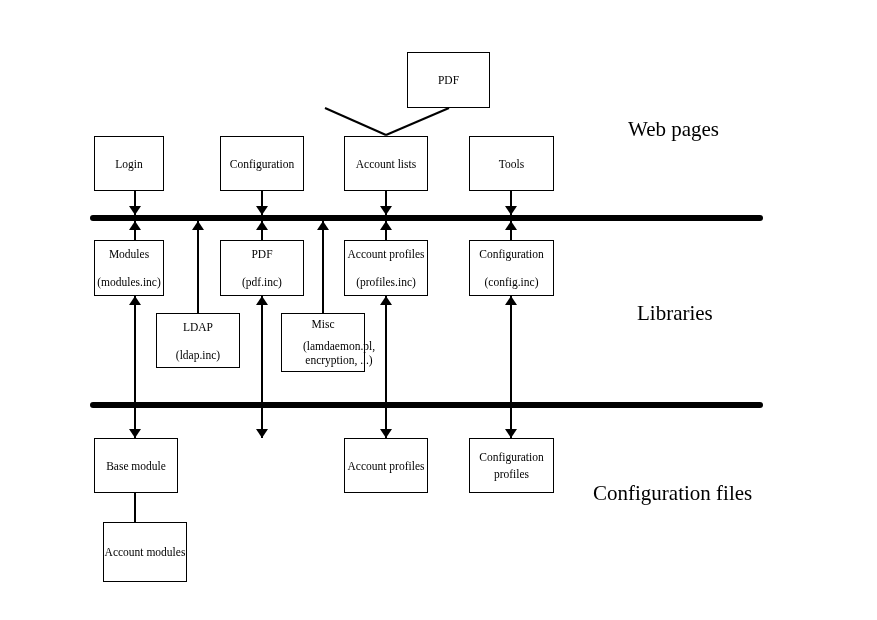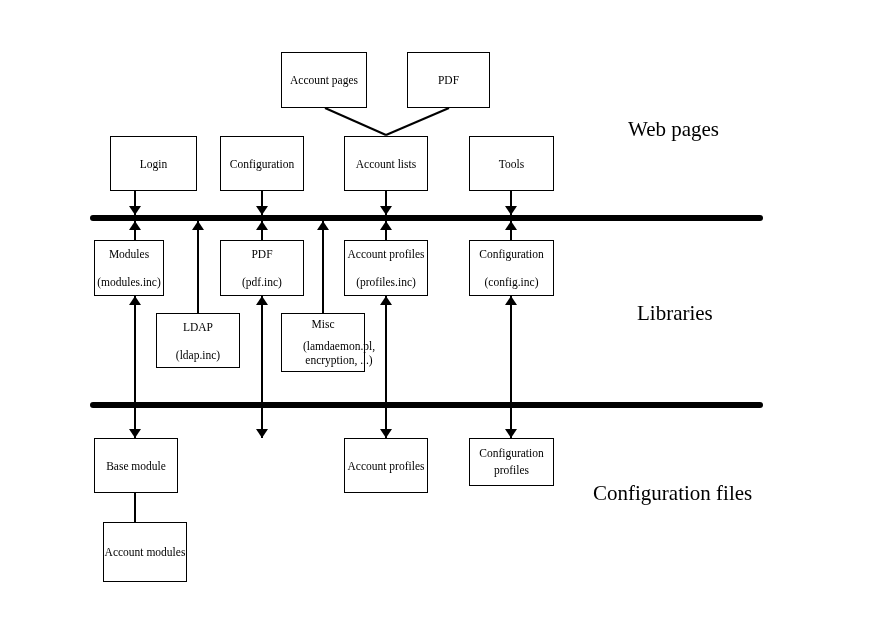--- a/index.html
+++ b/index.html
@@ -31,28 +31,25 @@
 </head>
 <body>
 
 <div id="canvas">
 
   <svg class="overlay" width="877" height="620">
     <line x1="325" y1="108" x2="386" y2="135" stroke="#000" stroke-width="2"></line>
     <line x1="449" y1="108" x2="386" y2="135" stroke="#000" stroke-width="2"></line>
   </svg>
 
-  <div class="box" style="left:281px;top:52px;width:86px;height:56px">
-    <span class="one">Account pages</span>
-  </div>
   <div class="box" style="left:407px;top:52px;width:83px;height:56px">
     <span class="one">PDF</span>
   </div>
 
-  <div class="box" style="left:110px;top:136px;width:87px;height:55px">
+  <div class="box" style="left:94px;top:136px;width:70px;height:55px">
     <span class="one">Login</span>
   </div>
   <div class="box" style="left:220px;top:136px;width:84px;height:55px">
     <span class="one">Configuration</span>
   </div>
   <div class="box" style="left:344px;top:136px;width:84px;height:55px">
     <span class="one">Account lists</span>
   </div>
   <div class="box" style="left:469px;top:136px;width:85px;height:55px">
     <span class="one">Tools</span>
@@ -126,21 +123,21 @@
   <div class="arr down" style="left:505px;top:429px"></div>
 
   <div class="bar" style="top:402px"></div>
 
   <div class="box" style="left:94px;top:438px;width:84px;height:55px">
     <span class="one">Base module</span>
   </div>
   <div class="box" style="left:344px;top:438px;width:84px;height:55px">
     <span class="one">Account profiles</span>
   </div>
-  <div class="box wrap2" style="left:469px;top:438px;width:85px;height:48px">
+  <div class="box wrap2" style="left:469px;top:438px;width:85px;height:55px">
     <span>Configuration profiles</span>
   </div>
 
   <div class="layer-label" style="left:593px;top:481px">Configuration files</div>
 
   <div class="vline" style="left:134px;top:493px;height:29px"></div>
   <div class="box" style="left:103px;top:522px;width:84px;height:60px">
     <span class="one">Account modules</span>
   </div>
 

